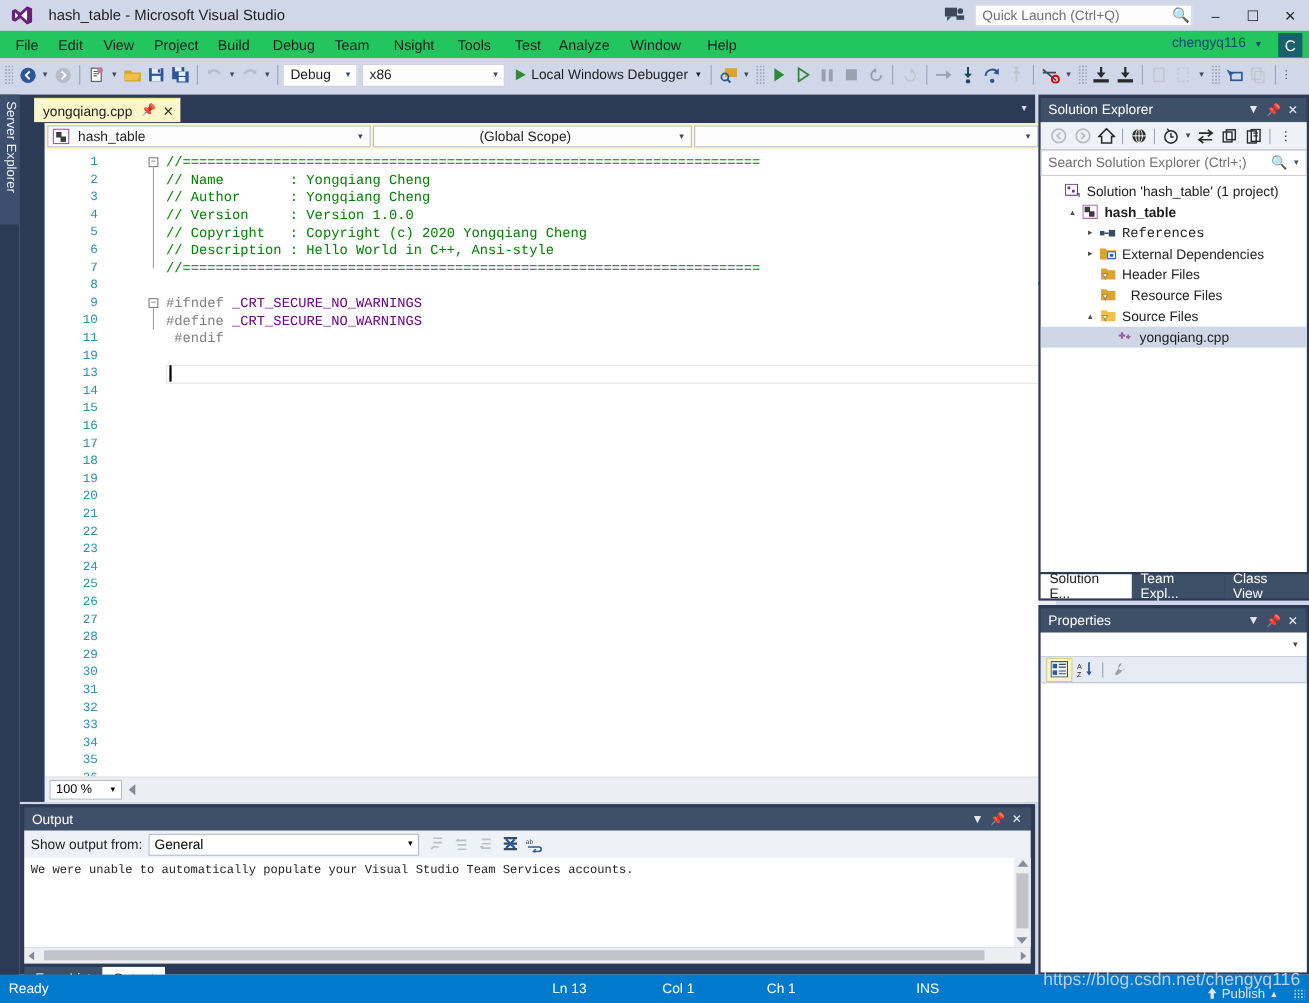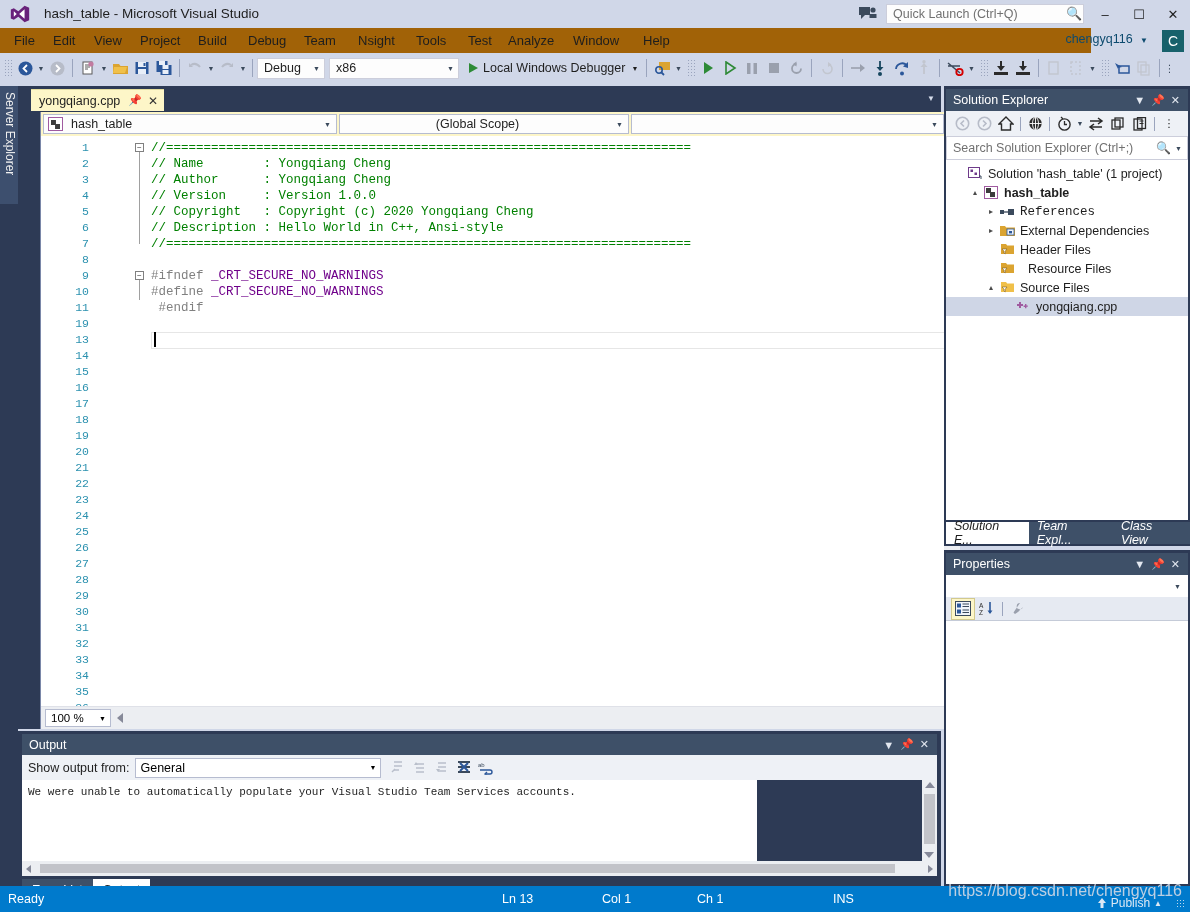--- a/index.html
+++ b/index.html
@@ -32,22 +32,22 @@
   .feedback-icon { position: absolute; left: 858px; top: 5px; width: 20px; height: 18px; }
   .quicklaunch {
     position: absolute; left: 886px; top: 4px; width: 198px; height: 20px;
     background: #fdfdfd; border: 1px solid #cccedb;
     font-size: 12.5px; color: #717171; padding: 2px 22px 0 6px;
   }
   .ql-icon { position: absolute; left: 1066px; top: 6px; color: #2b579a; font-size: 13px; }
 
   
   .menubar {
-    position: absolute; left: 0; top: 28px; width: 1091px; height: 25px;
-    background: #a16207;
+    position: absolute; left: 0; top: 28px; width: 1190px; height: 25px;
+    background: #22c55e;
   }
   .menu-item {
     position: absolute; top: 4px; height: 19px;
     font-size: 13px; color: #1e1e1e; padding: 1px 6px 0 6px; white-space: nowrap;
   }
   .account {
     position: absolute; right: 42px; top: 32px;
     font-size: 12.5px; color: #0c4a6e;
   }
   .account-avatar {
@@ -245,21 +245,21 @@
   }
   .out-toolbar .lbl { font-size: 12.5px; color: #1e1e1e; margin-right: 6px; }
   .out-combo {
     width: 246px; height: 20px; background: #fff; border: 1px solid #b6bcd0;
     font-size: 12.5px; display: flex; align-items: center; padding-left: 4px;
   }
   .out-combo .oa { margin-left: auto; margin-right: 4px; font-size: 7px; }
   .out-ico { width: 22px; height: 20px; display: flex; align-items: center;
     justify-content: center; font-size: 12px; color: #5a6b80; }
   .out-body {
-    position: absolute; left: 4px; top: 49px; width: 735px; height: 81px;
+    position: absolute; left: 4px; top: 49px; width: 915px; height: 81px;
     background: #fff; font-family: "Liberation Mono", monospace;
     font-size: 11px; color: #1e1e1e; padding: 5px 6px; line-height: 15px;
   }
   .out-body a { color: #0645ad; }
   .out-vscroll {
     position: absolute; right: 4px; top: 49px; width: 15px; height: 81px;
     background: #eceef2;
   }
   .out-hscroll {
     position: absolute; left: 4px; top: 130px; width: 915px; height: 15px;
@@ -301,21 +301,21 @@
     position: absolute; left: 2px; top: 74px; width: 242px; height: 360px;
     background: #fff; padding-top: 4px; overflow: hidden;
   }
   .tree-row {
     display: flex; align-items: center; height: 19px;
     font-size: 12.5px; color: #1e1e1e; white-space: nowrap;
   }
   .tree-row.sel { background: #cfd6e6; }
   .tw { width: 14px; flex: 0 0 auto; text-align: center; font-size: 8px; color: #4a4a4a; }
   .ti { width: 18px; flex: 0 0 auto; display: flex; align-items: center; justify-content: center; }
-  .se-tabs { position: absolute; left: 2px; top: 436px; height: 26px; display: flex; font-style: italic; }
+  .se-tabs { position: absolute; left: 2px; top: 436px; height: 26px; display: flex; }
   .se-tab {
     height: 22px; padding: 0 8px; display: flex; align-items: center;
     font-size: 12.5px; background: #3e5068; color: #fff;
   }
   .se-tab.active { background: #fff; color: #1e1e1e; }
 
   
   .prop-dock {
     position: absolute; left: 944px; top: 550px; width: 246px; height: 336px;
     background: #2d3a55;

